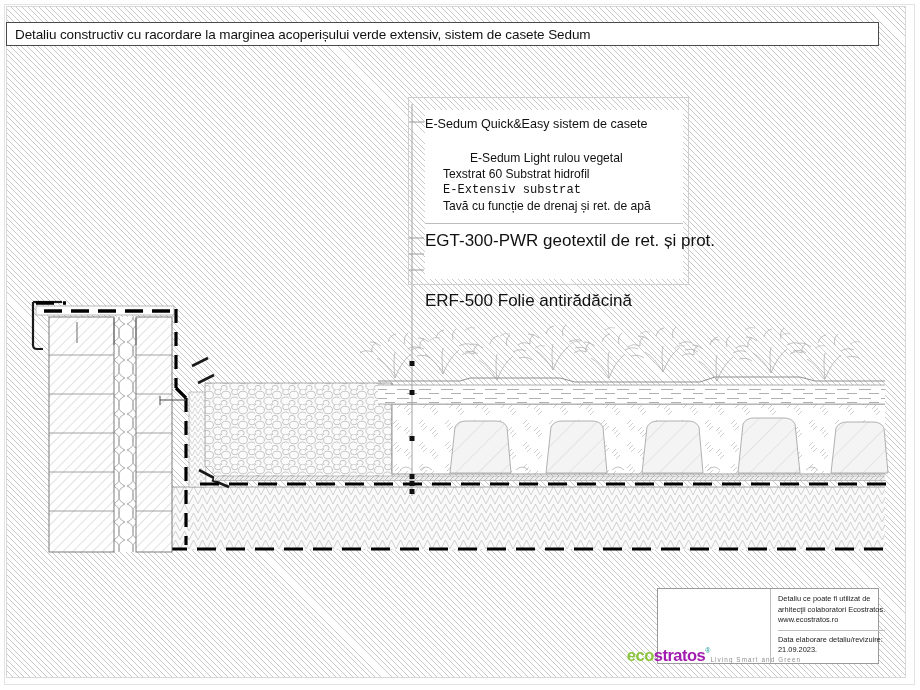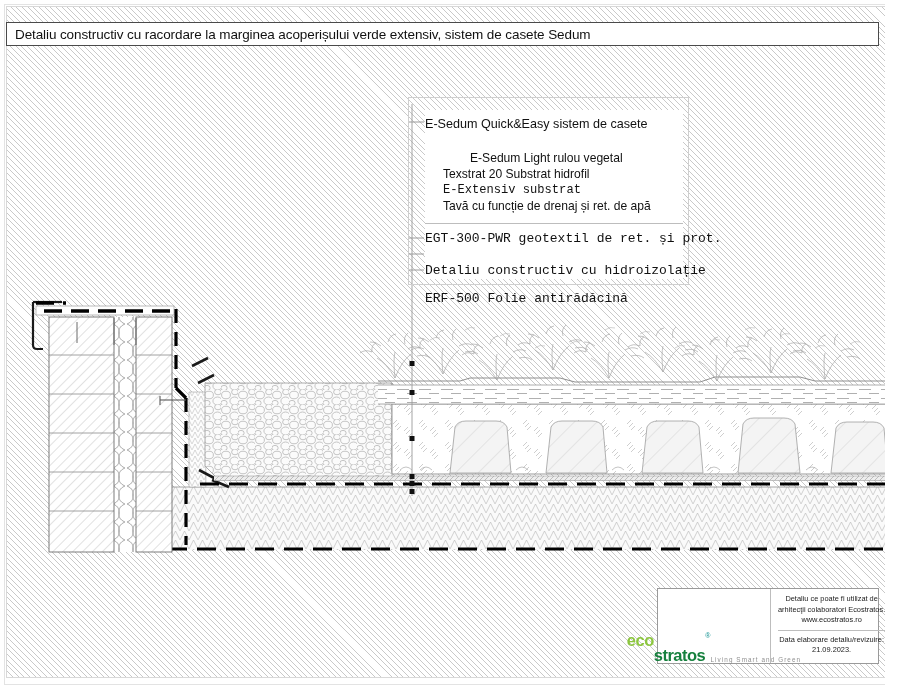--- a/index.html
+++ b/index.html
@@ -6,20 +6,21 @@
   html,body{margin:0;padding:0;}
   body{
     width:920px;height:690px;overflow:hidden;
     background:#ffffff;
     font-family:"Liberation Sans", sans-serif;
     -webkit-font-smoothing:antialiased;
   }
   #sheet{
     position:relative;width:885px;height:690px;overflow:hidden;
     background:#ffffff;
+    padding-left:32px;
   }
   
   .hatch-bg{
     position:absolute;left:6px;top:6px;width:900px;height:672px;
     background-color:#ffffff;
     background-image:repeating-linear-gradient(45deg,
         #c9c9c9 0px,#c9c9c9 0.7px,
         rgba(255,255,255,0) 0.7px,rgba(255,255,255,0) 4px);
     border:1px solid #d8d8d8;
     box-sizing:border-box;
@@ -49,21 +50,21 @@
     position:absolute;left:425px;top:110px;width:258px;height:169px;
     background:#ffffff;box-sizing:border-box;
   }
   .lg-head{
     position:absolute;left:0px;top:7px;font-size:12.6px;color:#111;white-space:nowrap;text-align:right;
   }
   .lg-sub{
     position:absolute;font-size:12.1px;color:#111;white-space:nowrap;left:18px;
   }
   .lg-main{
-    position:absolute;font-size:13px;color:#111;white-space:nowrap;left:0px;font-family:Liberation Mono, monospace;
+    position:absolute;font-size:17px;color:#111;white-space:nowrap;left:0px;
   }
   .lg-rule{
     position:absolute;left:0px;width:258px;height:1px;background:#bdbdbd;
   }
 
   
   #drawing{
     position:absolute;left:0;top:0;width:920px;height:690px;
     pointer-events:none;
   }
@@ -75,30 +76,30 @@
     display:flex;
   }
   #tb-logo{
     width:113px;height:100%;box-sizing:border-box;
     border-right:1px solid #bdbdbd;
     display:flex;flex-direction:row;align-items:flex-end;justify-content:center;
     padding-top:2px;
   }
   #tb-info{
     flex:1;box-sizing:border-box;padding:5px 5px 4px 7px;
-    display:flex;flex-direction:column;text-align:center;
+    display:flex;flex-direction:column;
   }
   .tb-line{font-size:7.4px;color:#1a1a1a;line-height:1.42;white-space:nowrap;}
   .tb-div{height:1px;background:#bdbdbd;margin:4px 0 4px 0;width:100%;}
   .logo-word{
     font-size:16.5px;font-weight:bold;letter-spacing:-0.5px;line-height:1;
     font-family:"Liberation Sans", sans-serif;
   }
   .logo-eco{color:#8cc63f;}
-  .logo-stratos{color:#15803d;margin-top:15px;}
+  .logo-stratos{color:#a21caf;}
   .logo-tag{
     font-size:6.3px;color:#8f8f8f;letter-spacing:1.1px;margin-top:3px;
     white-space:nowrap;
   }
 </style>
 </head>
 <body>
 
 <div id="sheet">
 
@@ -383,29 +384,28 @@
 
   <div id="title-bar">
     <span class="t">Detaliu constructiv cu racordare la marginea acoperișului verde extensiv,  sistem de casete Sedum</span>
   </div>
 
   <div id="legend-frame"></div>
   <div id="legend-box">
     <div class="lg-head">E-Sedum Quick&amp;Easy sistem de casete</div>
 
     <div class="lg-sub" style="top:41px;margin-left:27px;">E-Sedum Light rulou vegetal</div>
-    <div class="lg-sub" style="top:57px;">Texstrat 20 Substrat hidrofil</div>
+    <div class="lg-sub" style="top:57px;">Texstrat 60 Substrat hidrofil</div>
     <div class="lg-sub" style="top:73px;font-family:Liberation Mono, monospace;">E-Extensiv substrat</div>
     <div class="lg-sub" style="top:89px;">Tavă cu funcție de drenaj și ret. de apă</div>
 
     <div class="lg-rule" style="top:113px;"></div>
 
     <div class="lg-main" style="top:121px;">EGT-300-PWR geotextil de ret. și prot.</div>
     <div class="lg-main" style="top:137px;margin-top:44px;">ERF-500 Folie antirădăcină</div>
-    <div class="lg-main" style="top:153px;">Detaliu constructiv cu hidroizolație</div>
   </div>
 
   <div id="titleblock">
     <div id="tb-logo">
       <svg width="64" height="30" viewBox="0 0 64 30">
         <g fill="none" stroke-width="4.6" stroke-linecap="butt">
           <path d="M8 25 L30 9 L52 25" stroke="#8cc63f"></path>
           <path d="M8 17 L30 1.5 L52 17" stroke="#8cc63f"></path>
         </g>
         <path d="M42 8 L52 15.5 L52 27" fill="none" stroke="#0d8f8f" stroke-width="4.6"></path>

